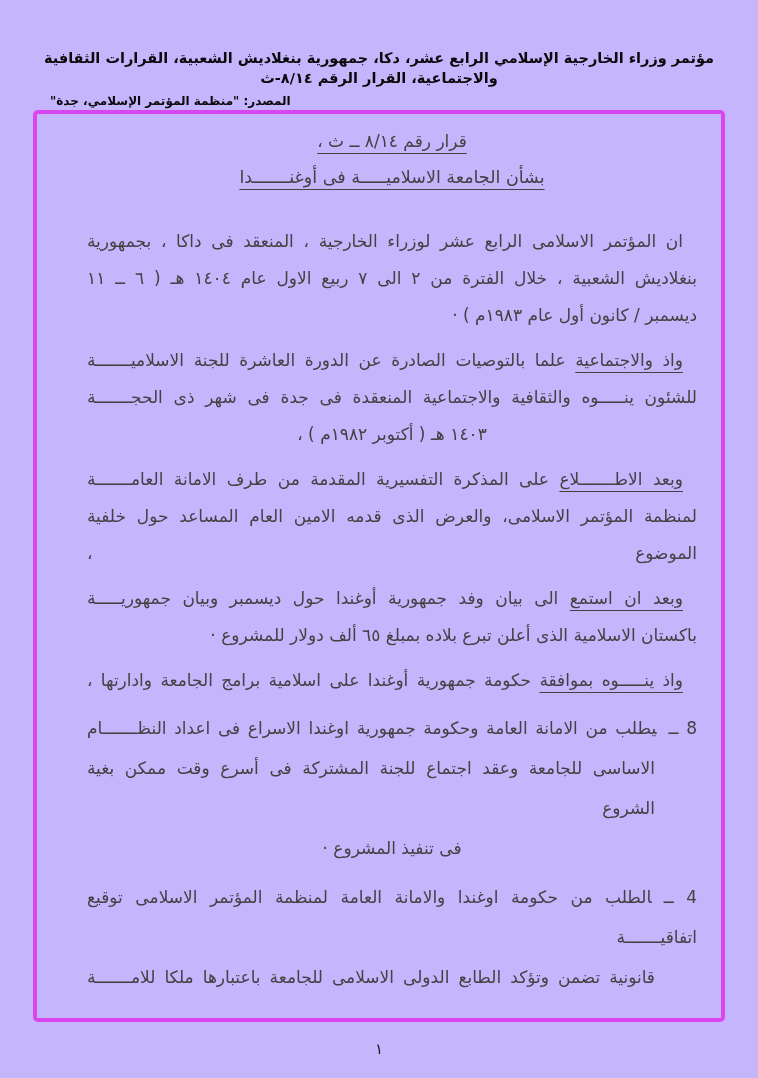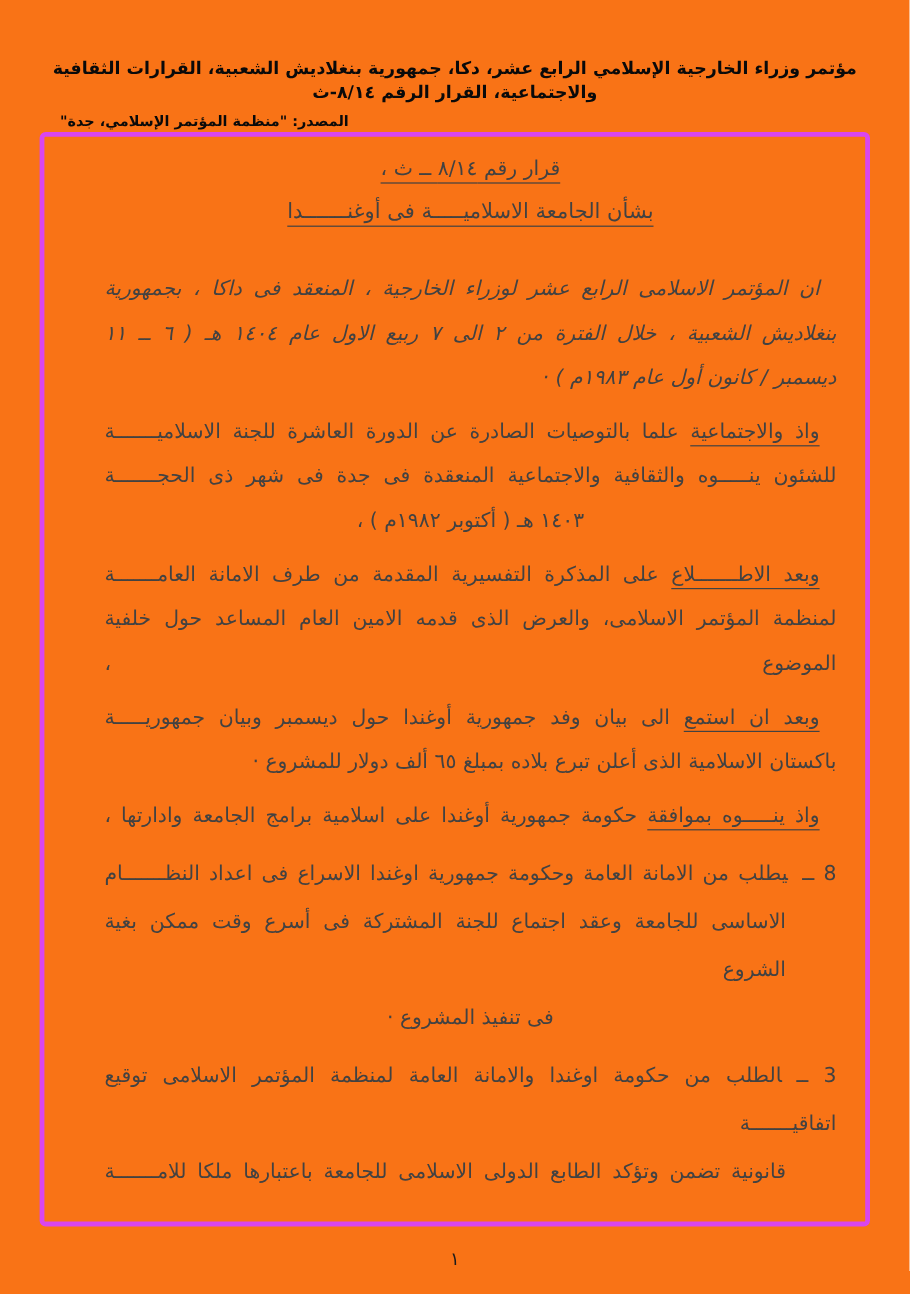--- a/index.html
+++ b/index.html
@@ -1,19 +1,19 @@
 <!DOCTYPE html>
 <html lang="ar"><head>
 <meta charset="utf-8">
 <style>
   html,body { margin:0; padding:0; background:#ffffff; }
   .page {
     position: relative;
     width: 758px; height: 1078px;
-    background: #f97316;
+    background: #c4b5fd;
     font-family: "DejaVu Sans", sans-serif;
     overflow: hidden;
   }
   
   .header { position:absolute; top:48px; left:36px; right:36px; direction:rtl; color:#0a0a0a; }
   .h1 { font-size:14.5px; font-weight:bold; text-align:center; letter-spacing:0; line-height:20px; }
   .h2 { font-size:12px; font-weight:bold; text-align:left; padding-left:14px; margin-top:6px; }
   
   .frame {
     position:absolute; left:33px; top:110px;
@@ -29,21 +29,21 @@
   .tline + .tline { margin-top:9px; }
   .u {
     text-decoration: underline;
     text-decoration-thickness: 1.2px;
     text-underline-offset: 6px;
   }
   .t1 { font-size:17px; }
   .t2 { font-size:17.5px; }
   
   .para { margin-top:8px; line-height:37px; }
-  .para.first-para { margin-top:32px;font-style:italic; }
+  .para.first-para { margin-top:32px; }
   .item { margin-top:9px; line-height:40px; }
   .line { text-align:justify; text-align-last:justify; }
   .line.end { text-align:right; text-align-last:auto; }
   .line.center { text-align:center; text-align-last:center; }
   .line.ind { padding-right:14px; }
   .line.hang { padding-right:42px; }
   .num { margin-left:12px; }
   
   .pageno {
     position:absolute; top:1040px; left:0; width:100%;
@@ -94,21 +94,21 @@
       <div class="line ind"><span class="u">واذ ينـــــوه بموافقة</span><span> حكومة جمهورية أوغندا على اسلامية برامج الجامعة وادارتها ،</span></div>
     </div>
 
     <div class="item">
       <div class="line"><span class="num">8 ــ</span><span>يطلب من الامانة العامة وحكومة جمهورية اوغندا الاسراع فى اعداد النظـــــــام</span></div>
       <div class="line hang">الاساسى للجامعة وعقد اجتماع للجنة المشتركة فى أسرع وقت ممكن بغية الشروع</div>
       <div class="line center">فى تنفيذ المشروع ·</div>
     </div>
 
     <div class="item">
-      <div class="line"><span class="num">3 ــ</span><span>الطلب من حكومة اوغندا والامانة العامة لمنظمة المؤتمر الاسلامى توقيع اتفاقيـــــــة</span></div>
+      <div class="line"><span class="num">4 ــ</span><span>الطلب من حكومة اوغندا والامانة العامة لمنظمة المؤتمر الاسلامى توقيع اتفاقيـــــــة</span></div>
       <div class="line hang">قانونية تضمن وتؤكد الطابع الدولى الاسلامى للجامعة باعتبارها ملكا للامـــــــة</div>
 
     </div>
 
   </div>
 
   <div class="pageno">١</div>
 
 </div>
 

